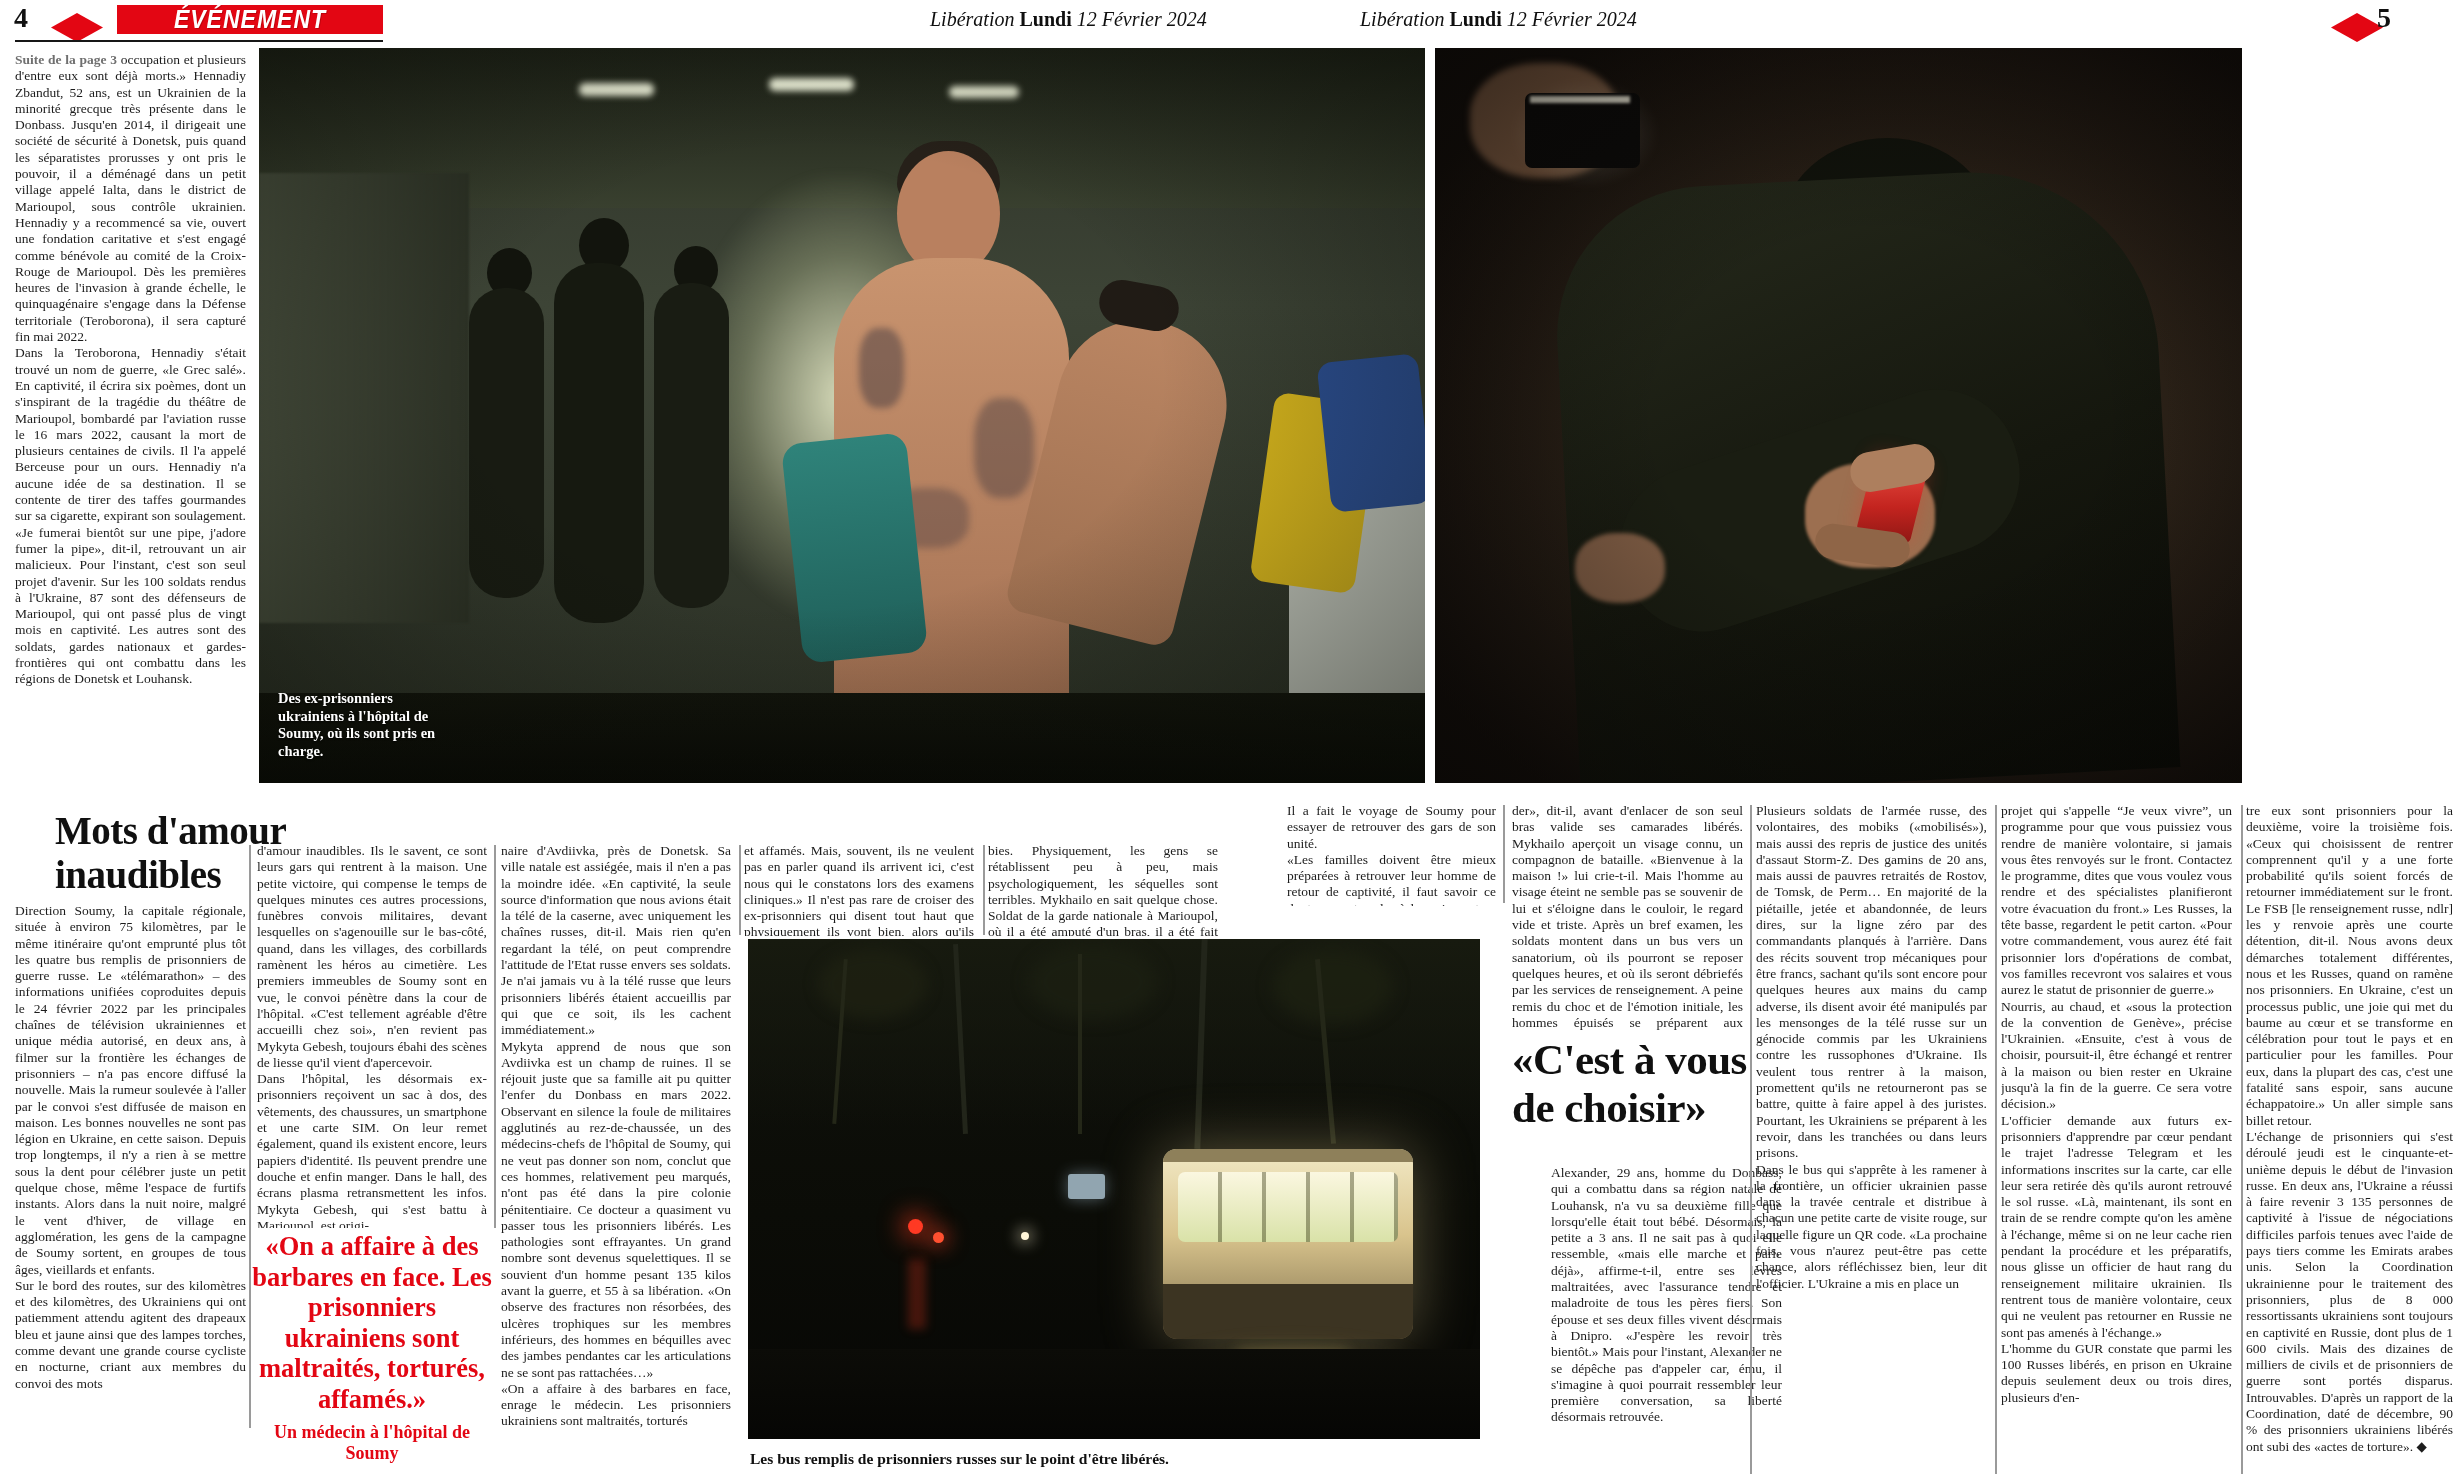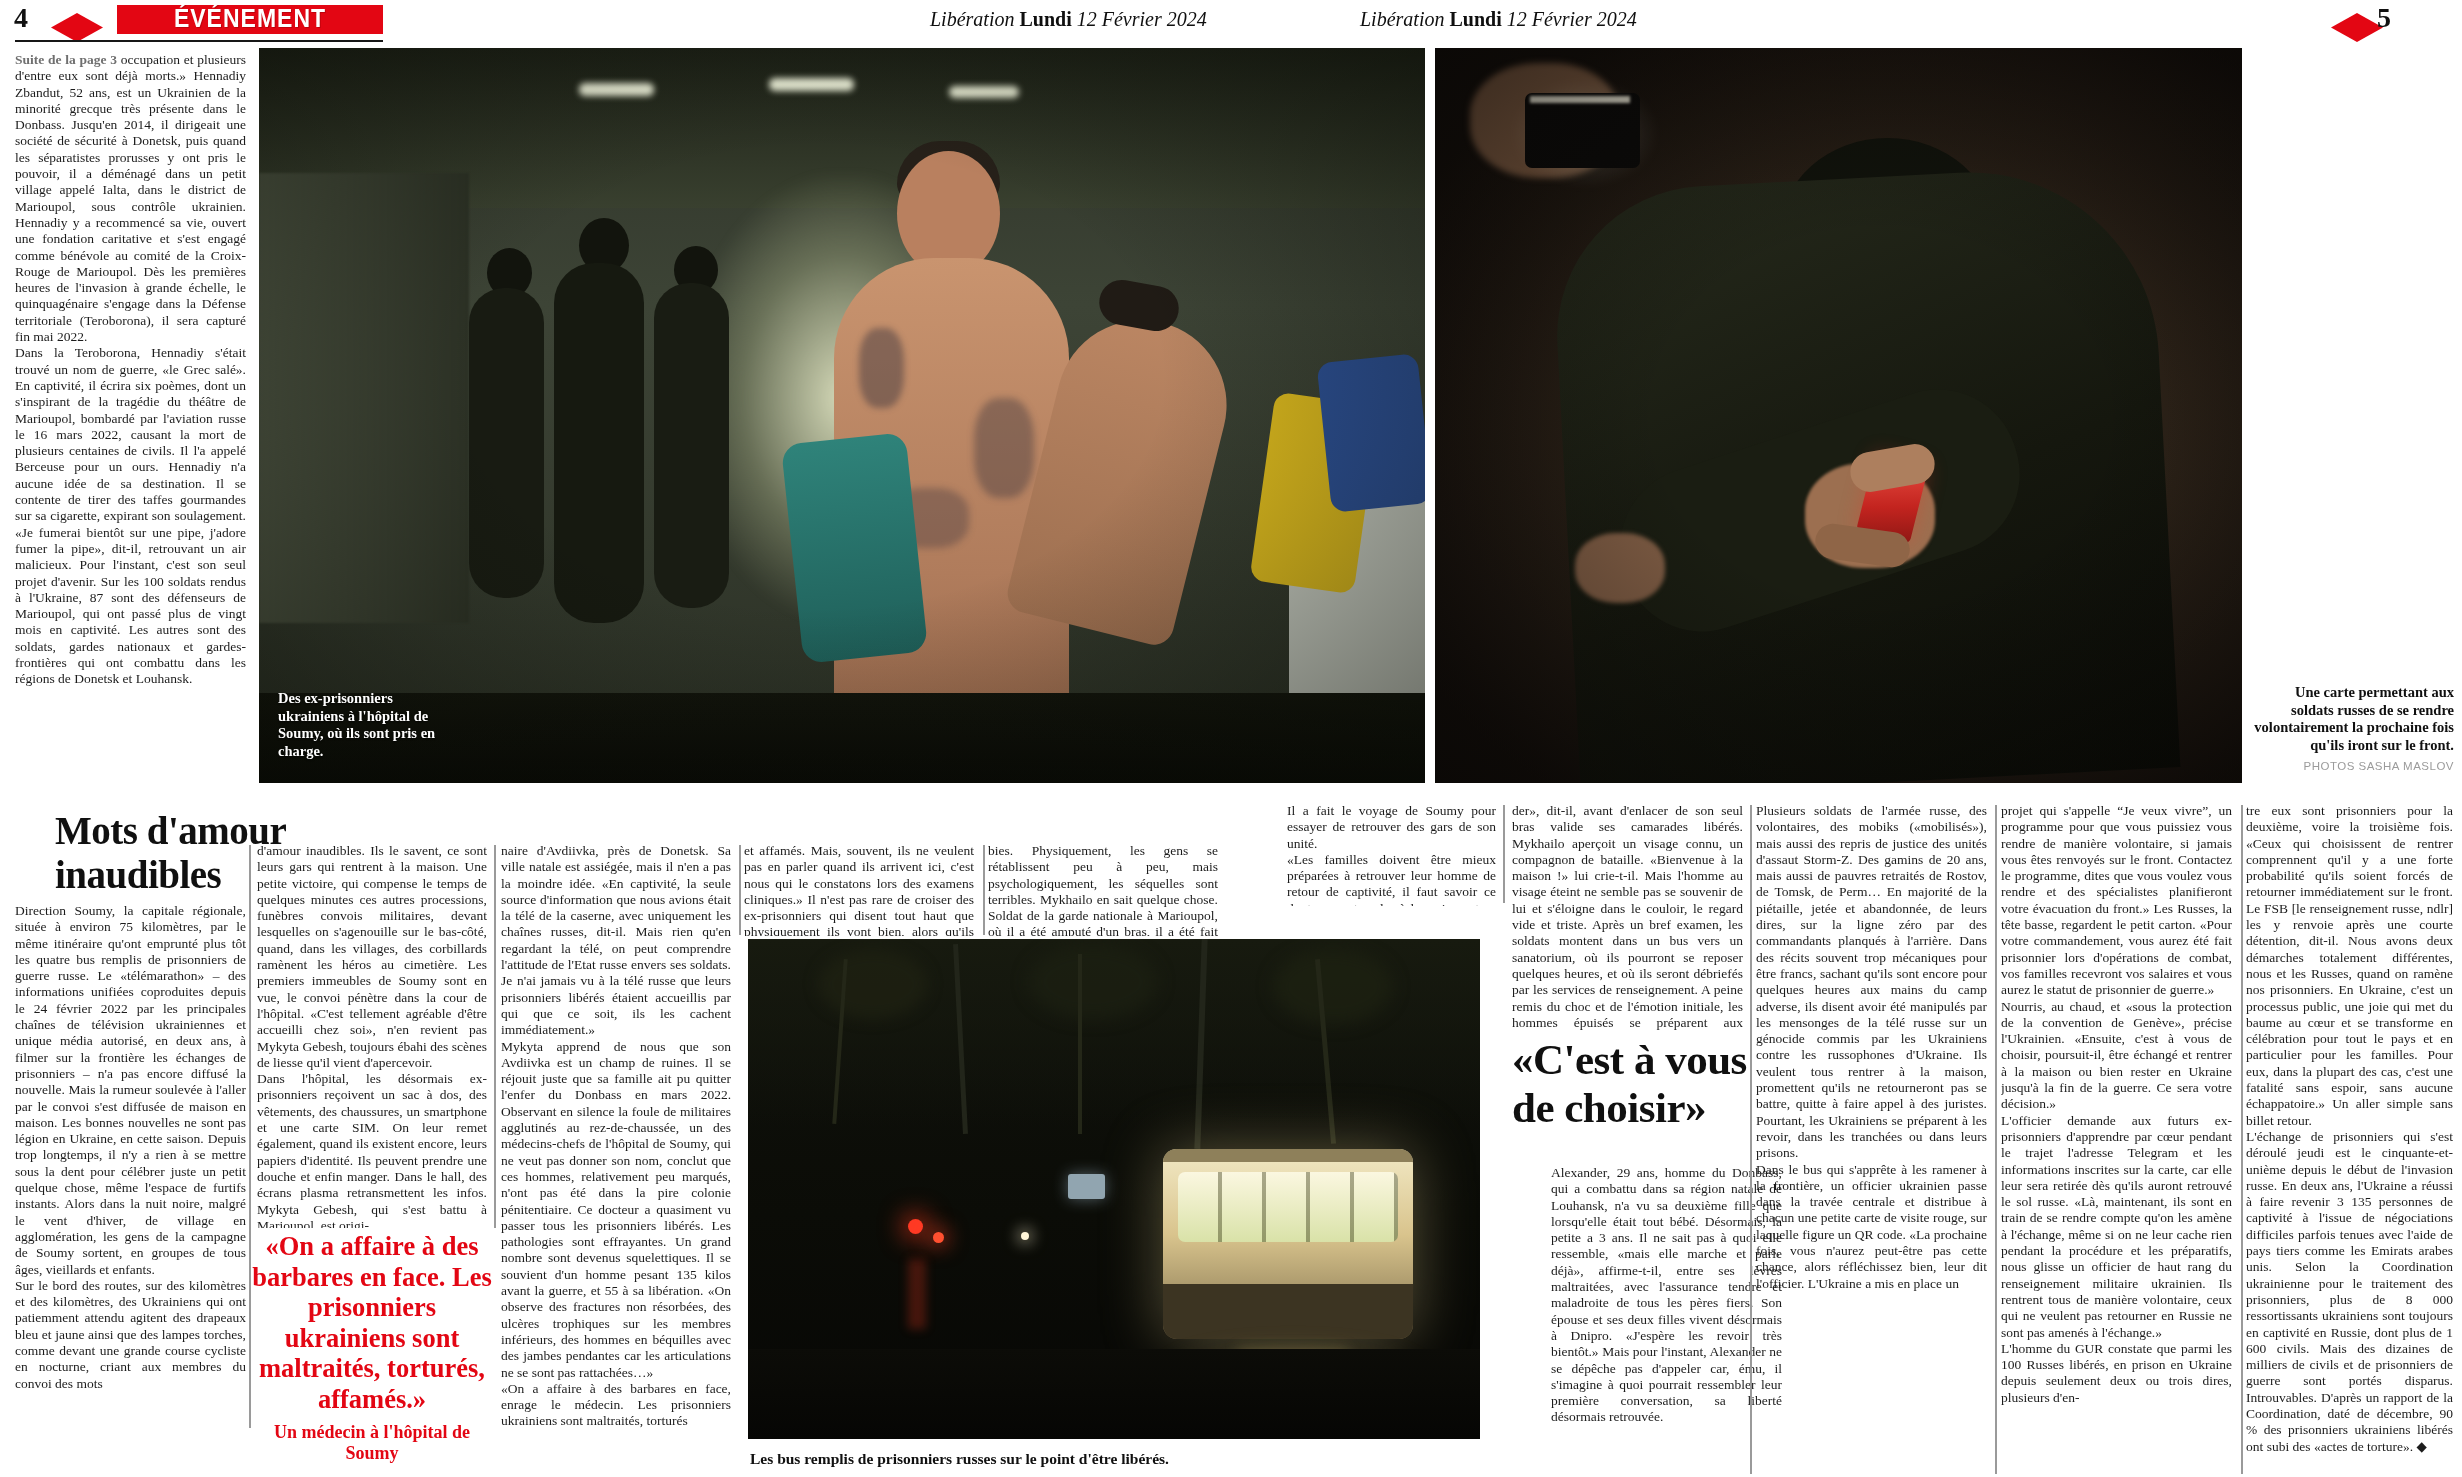--- a/index.html
+++ b/index.html
@@ -3,21 +3,21 @@
 <meta charset="utf-8">
 <style>
   html,body{margin:0;padding:0;width:2462px;height:1478px;overflow:hidden;background:#fff;}
   .page{position:absolute;left:0;top:0;width:2462px;height:1478px;background:#fff;
         font-family:"Liberation Serif",serif;color:var(--body,#1c1c1c);}
 
   
   .pagenum{position:absolute;top:3px;font:bold 28px/30px "Liberation Serif",serif;color:#111;}
   .diamond{position:absolute;background:var(--accent,#e30613);
            clip-path:polygon(50% 0,100% 50%,50% 100%,0 50%);}
-  .banner{position:absolute;background:var(--accent,#e30613);display:flex;align-items:flex-start;justify-content:center;}
+  .banner{position:absolute;background:var(--accent,#e30613);display:flex;align-items:center;justify-content:center;font-style:italic;}
   .banner span{font-family:"Liberation Sans",sans-serif;font-weight:bold;font-size:23px;color:#fff;
                letter-spacing:1px;transform:scaleY(1.12);text-shadow:1px 1px 0 rgba(120,0,0,.35);}
   .banner-rule{position:absolute;background:#161616;}
   .masthead{position:absolute;top:8px;width:270px;text-align:center;font-size:20px;color:#0f0f0f;white-space:nowrap;}
   .masthead .paper{font-style:italic;}
   .masthead .day{font-weight:bold;}
   .masthead .date{font-style:italic;}
 
   
   .col{position:absolute;font-size:13.5px;line-height:16.3px;text-align:justify;overflow:hidden;
@@ -115,24 +115,20 @@
     <div class="layer" style="left:130px;top:130px;width:600px;height:605px;background:linear-gradient(160deg,#262a1c 0%,#15170e 55%,#0b0c07 100%);border-radius:150px 190px 0 0;transform:rotate(-3deg);"></div>
     <div class="layer" style="left:180px;top:380px;width:410px;height:165px;background:#1a1d12;border-radius:80px;transform:rotate(-18deg);"></div>
     <div class="layer" style="left:370px;top:415px;width:130px;height:105px;background:#9c6f50;border-radius:45%;filter:blur(1.5px);"></div>
     <div class="layer" style="left:430px;top:410px;width:55px;height:80px;background:linear-gradient(165deg,#f05548 0%,#c3241f 60%,#8e1714 100%);border-radius:5px;transform:rotate(14deg);box-shadow:0 0 20px rgba(230,60,40,.35);"></div>
     <div class="layer" style="left:438px;top:418px;width:35px;height:6px;background:rgba(255,235,230,.85);border-radius:2px;transform:rotate(14deg);"></div>
     <div class="layer" style="left:415px;top:400px;width:85px;height:40px;background:#ad7f5e;border-radius:20px;transform:rotate(-10deg);"></div>
     <div class="layer" style="left:380px;top:480px;width:95px;height:35px;background:#8f6547;border-radius:20px;transform:rotate(8deg);"></div>
     <div class="layer" style="left:140px;top:485px;width:90px;height:70px;background:#7e5c44;border-radius:45%;filter:blur(2px);"></div>
     <div class="layer" style="inset:0;background:radial-gradient(ellipse at 55% 50%,transparent 35%,rgba(5,4,3,.6) 100%);"></div>
   </div>
-  <div class="caption-right" style="left:2249px;top:684px;width:205px;">
-    <span>Une carte permettant aux soldats russes de se rendre volontairement la prochaine fois qu'ils iront sur le front.</span>
-    <span class="credit">PHOTOS SASHA MASLOV</span>
-  </div>
 
   <div class="photo" style="left:748px;top:939px;width:732px;height:500px;">
     <div class="layer" style="inset:0;background:linear-gradient(180deg,#10120c 0%,#0b0c07 55%,#070705 100%);"></div>
     <div class="layer" style="left:0;top:0;width:732px;height:210px;background:linear-gradient(180deg,#171a0f 0%,rgba(10,11,6,0) 90%);"></div>
     <div class="layer" style="left:70px;top:10px;width:110px;height:70px;background:rgba(30,33,18,.8);border-radius:50%;filter:blur(7px);"></div>
     <div class="layer" style="left:280px;top:5px;width:130px;height:75px;background:rgba(28,31,17,.8);border-radius:50%;filter:blur(8px);"></div>
     <div class="layer" style="left:525px;top:10px;width:120px;height:75px;background:rgba(30,33,18,.75);border-radius:50%;filter:blur(8px);"></div>
     <div class="layer" style="left:90px;top:20px;width:4px;height:165px;background:#242718;transform:rotate(4deg);"></div>
     <div class="layer" style="left:210px;top:5px;width:5px;height:190px;background:#22251six;background:#22251a;transform:rotate(-3deg);"></div>
     <div class="layer" style="left:330px;top:15px;width:4px;height:180px;background:#242718;"></div>

